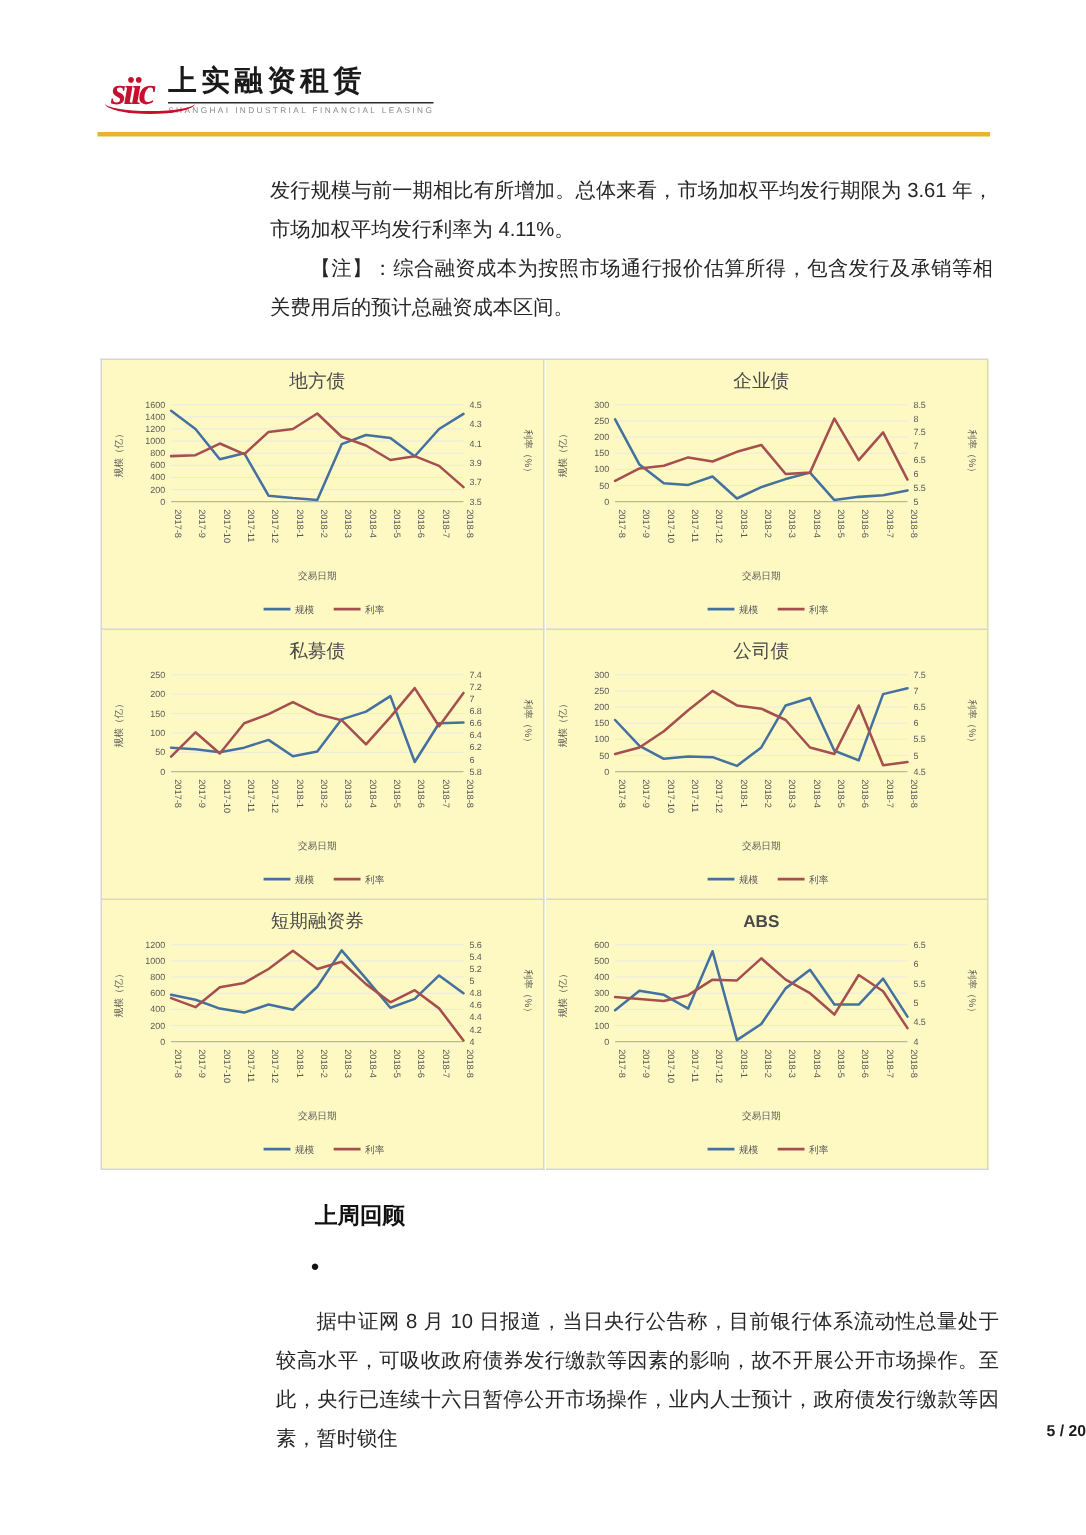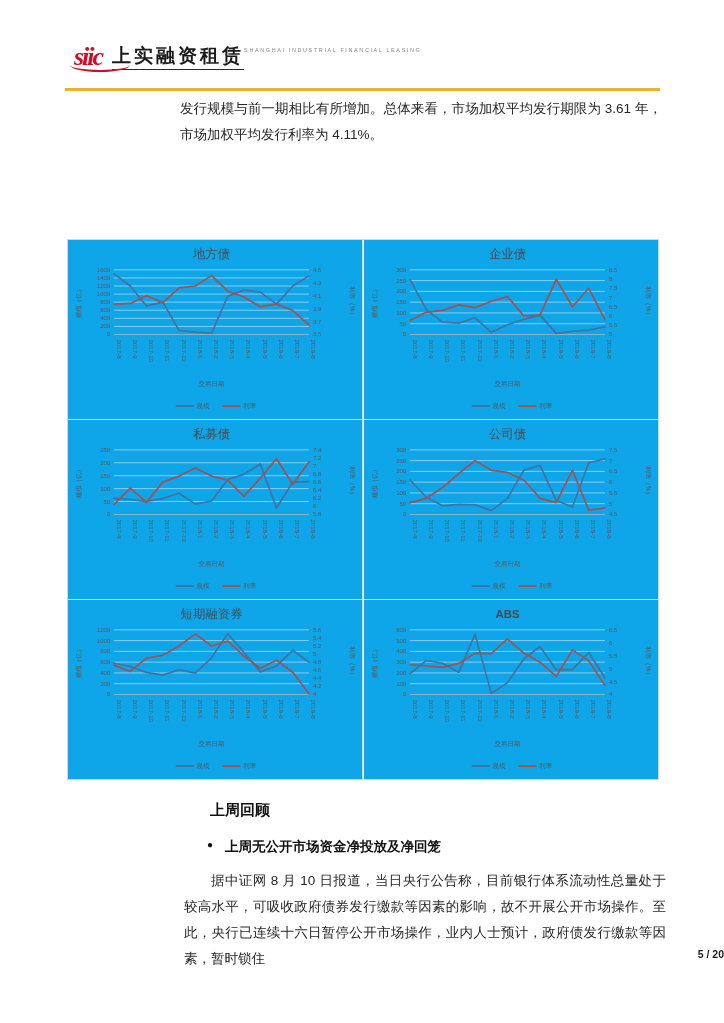--- a/index.html
+++ b/index.html
@@ -11,41 +11,41 @@
   .logo { position:absolute; left:74px; top:44px; display:flex; align-items:center; }
   .logo-mark {
     font-family:"Liberation Serif", serif; font-style:italic; font-weight:bold;
     font-size:26px; color:#c8102e; letter-spacing:-2px; line-height:26px;
     text-transform:lowercase; position:relative; padding-right:10px;
   }
   .logo-mark::after{
     content:""; position:absolute; left:-4px; bottom:-2px; width:60px; height:12px;
     border-bottom:2px solid #c8102e; border-radius:50%;
   }
-  .logo-block { display:flex; flex-direction:row; }
+  .logo-block { display:flex; flex-direction:column; }
   .logo-cn {
     font-size:19px; font-weight:bold; color:#1a1a1a; letter-spacing:3px;
     border-bottom:1.5px solid #2a2a2a; padding-bottom:2px; line-height:22px;
   }
   .logo-en { font-size:5.5px; color:#8a8a8a; letter-spacing:1.6px; margin-top:2px; }
   .rule { position:absolute; left:65px; top:88px; width:595px; height:3px; }
   
-  .text-block { position:absolute; left:180px; top:96px; width:482px; }
+  .text-block { position:absolute; left:180px; top:114px; width:482px; }
   .body-text { margin:0; font-size:13.5px; line-height:26px; text-align:justify; color:#262626; }
   .indent { text-indent:2em; }
   .caption-block { position:absolute; left:180px; top:204px; width:482px; }
   
   #charts-grid {
     position:absolute; left:67px; top:239px; width:591px;
     display:grid; grid-template-columns:1fr 1fr;
     border-top:1px solid #d6d6d6; border-left:1px solid #d6d6d6; background:#fff;
   }
   .chart-cell {
     width:295px; height:180px; border-right:1px solid #d6d6d6; border-bottom:1px solid #d6d6d6;
-    box-sizing:border-box; background:#0ea5e9;
+    box-sizing:border-box; background:#fef9c3;
   }
   .chart-cell svg { display:block; width:100%; height:100%; }
   
   .review-heading {
     position:absolute; left:180px; top:801px; width:482px; margin:0;
     font-size:15px; font-weight:bold; color:#111; text-indent:2em;
   }
   .bullet-line {
     position:absolute; left:180px; top:838px; width:482px;
     padding-left:27px; box-sizing:border-box; font-size:13.5px; font-weight:bold; color:#111;
@@ -68,20 +68,21 @@
     <span class="logo-block">
       <span class="logo-cn">上实融资租赁</span>
       <span class="logo-en">SHANGHAI INDUSTRIAL FINANCIAL LEASING</span>
     </span>
   </div>
 
   <div class="rule" id="header-rule" style="background: rgb(230, 179, 46);"></div>
 
   <div class="text-block">
     <p class="body-text">发行规模与前一期相比有所增加。总体来看，市场加权平均发行期限为 3.61 年，市场加权平均发行利率为 4.11%。</p>
+    <p class="body-text indent">【注】：综合融资成本为按照市场通行报价估算所得，包含发行及承销等相关费用后的预计总融资成本区间。</p>
   </div>
 
 
   <div id="charts-grid">
       <div class="chart-cell">
         <svg viewBox="0 0 295 180">
           <text x="144" y="18" text-anchor="middle" font-size="12.5" fill="#4a4a4a" font-family="Liberation Serif, serif" font-weight="normal">地方债</text>
           <text x="42" y="97" text-anchor="end" font-size="6" fill="#595959">0</text>
           <line x1="46" y1="86.875" x2="242" y2="86.875" stroke="#e8e8e8" stroke-width="0.6"></line>
           <text x="42" y="88.875" text-anchor="end" font-size="6" fill="#595959">200</text>
@@ -371,21 +372,20 @@
           <line x1="155" y1="167" x2="173" y2="167" stroke="#a5504e" stroke-width="1.8"></line>
           <text x="176" y="169.3" font-size="6.5" fill="#595959">利率</text>
         </svg>
       </div>
     </div>
 
   <h3 class="review-heading">上周回顾</h3>
 
   <div class="bullet-line">
     <span class="bullet">●</span>
-    <span class="bullet-text">上周无公开市场资金净投放及净回笼</span>
   </div>
 
   <div class="review-para-block">
     <p class="body-text indent">据中证网 8 月 10 日报道，当日央行公告称，目前银行体系流动性总量处于较高水平，可吸收政府债券发行缴款等因素的影响，故不开展公开市场操作。至此，央行已连续十六日暂停公开市场操作，业内人士预计，政府债发行缴款等因素，暂时锁住</p>
   </div>
 
   <div class="page-num">5 / 20</div>
 </div>
 
 </body></html>

